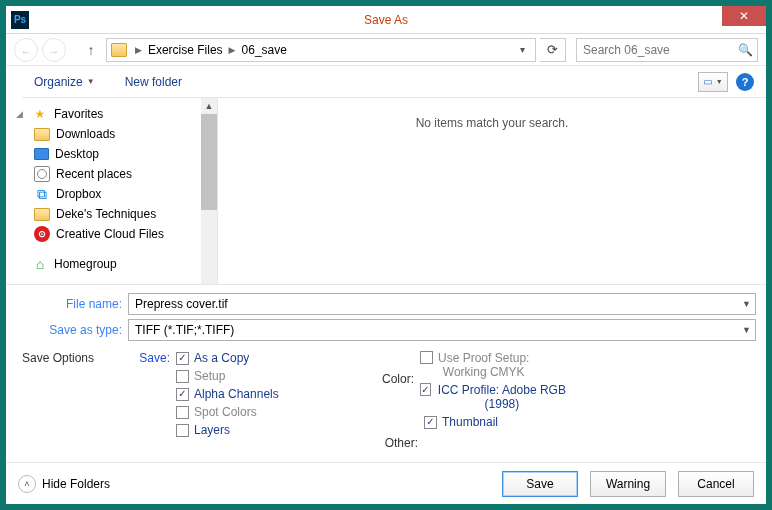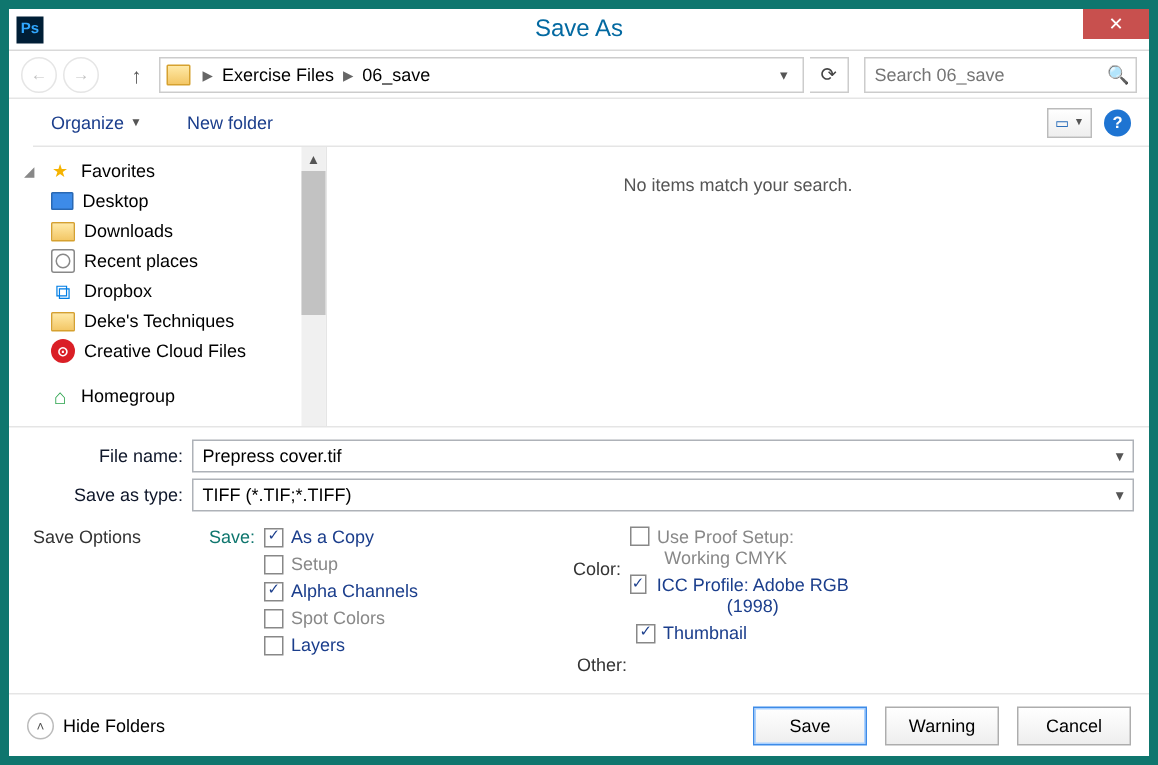--- a/index.html
+++ b/index.html
@@ -2,21 +2,21 @@
 <html><head>
 <meta charset="utf-8">
 <style>
 * { box-sizing: border-box; margin: 0; padding: 0; font-family: "Segoe UI", Tahoma, sans-serif; }
 html, body { width: 772px; height: 510px; overflow: hidden; background: #fff; }
 .window { width: 772px; height: 510px; border: 6px solid #0f766e; display: flex; flex-direction: column; background: #fff; }
 
 
 .titlebar { height: 28px; background: #fff; display: flex; align-items: center; position: relative; border-bottom: 1px solid #d9d9d9; }
 .titlebar .appicon { width: 18px; height: 18px; margin-left: 5px; background: #001e36; color: #31a8ff; font-size: 10px; font-weight: bold; display: flex; align-items: center; justify-content: center; }
-.titlebar .title { position: absolute; left: 0; right: 0; text-align: center; font-size: 16px; color: #0369a1; pointer-events: none; }
+.titlebar .title { position: absolute; left: 0; right: 0; text-align: center; font-size: 12px; color: #c2410c; pointer-events: none; }
 .titlebar .close { position: absolute; right: 0; top: 0; width: 44px; height: 20px; background: #c8504e; color: #fff; display: flex; align-items: center; justify-content: center; font-size: 12px; cursor: pointer; }
 
 
 .navrow { height: 32px; display: flex; align-items: center; padding: 0 8px; gap: 4px; border-bottom: 1px solid #e5e5e5; }
 .navbtn { width: 24px; height: 24px; border: 1px solid #ccc; border-radius: 50%; display: flex; align-items: center; justify-content: center; color: #888; font-size: 11px; background: #fff; }
 .navbtn.disabled { opacity: .5; }
 .uparrow { width: 22px; height: 22px; display: flex; align-items: center; justify-content: center; color: #555; font-size: 14px; }
 .breadcrumb { flex: 1; height: 24px; border: 1px solid #ccc; display: flex; align-items: center; padding: 0 4px; font-size: 12px; gap: 2px; background: #fff; }
 .breadcrumb .folder-icon { width: 16px; height: 14px; background: linear-gradient(#ffe9a6,#f3c766); border: 1px solid #d6a12f; border-radius: 1px; margin-right: 2px; }
 .breadcrumb .sep { color: #666; font-size: 9px; padding: 0 4px; }
@@ -53,27 +53,27 @@
 .icon.recent { border: 1px solid #888; border-radius: 2px; background: #fff; position: relative; }
 .icon.recent::after { content: ""; position: absolute; inset: 2px; border: 1px solid #888; border-radius: 50%; }
 .icon.dropbox { color: #007ee5; font-size: 14px; }
 .icon.cc { background: #da1f26; border-radius: 50%; color: #fff; font-size: 9px; font-weight: bold; }
 .icon.home { color: #2da44e; font-size: 14px; }
 .content { flex: 1; padding-top: 18px; text-align: center; font-size: 12px; color: #555; }
 
 
 .form { border-top: 1px solid #e5e5e5; padding: 8px 10px 0 10px; font-size: 12px; }
 .form-row { display: flex; align-items: center; margin-bottom: 4px; }
-.form-row label { width: 112px; text-align: right; padding-right: 6px; color: #0f172a; }
+.form-row label { width: 112px; text-align: right; padding-right: 6px; color: #3b82f6; }
 .form-row .field { flex: 1; height: 22px; border: 1px solid #aeb2b8; background: #fff; display: flex; align-items: center; padding: 0 6px; position: relative; }
 .form-row .field .drop { position: absolute; right: 4px; font-size: 9px; color: #555; }
 
 .save-options { display: flex; padding: 6px 0 8px 0; }
 .so-label { width: 118px; padding-left: 6px; color: #333; }
-.so-colhead { text-align: right; padding-right: 6px; color: #0f766e; }
+.so-colhead { text-align: right; padding-right: 6px; color: #1d4ed8; }
 .so-group { display: flex; flex-direction: column; gap: 4px; }
 .chk { display: flex; align-items: center; gap: 5px; cursor: pointer; text-align: center; }
 .chk .box { width: 13px; height: 13px; border: 1px solid #888; background: #fff; display: flex; align-items: center; justify-content: center; font-size: 10px; color: #1b3e8c; line-height: 1; }
 .chk .box.checked::after { content: "✓"; }
 .chk .lbl { color: #888; }
 .chk .lbl.link { color: #1b3e8c; }
 .so-block1 { width: 248px; display: flex; }
 .so-block2 { width: 186px; }
 .so-block2 .row2 { display: flex; margin-bottom: 4px; }
 .so-block2 .headcol { width: 42px; text-align: right; padding-right: 6px; color: #333; margin-top: 21px; }
@@ -146,26 +146,26 @@
 
   <div class="main">
     <div class="tree">
       <div class="tree-group">
         <div class="tree-node header">
           <span class="tree-disclosure">◢</span>
           <span class="icon star">★</span>
           <span>Favorites</span>
         </div>
         <div class="tree-node child">
+          <span class="icon folder"></span>
+          <span>Downloads</span>
+        </div>
+        <div class="tree-node child">
           <span class="icon desktop"></span>
           <span>Desktop</span>
-        </div>
-        <div class="tree-node child">
-          <span class="icon folder"></span>
-          <span>Downloads</span>
         </div>
         <div class="tree-node child">
           <span class="icon recent"></span>
           <span>Recent places</span>
         </div>
         <div class="tree-node child">
           <span class="icon dropbox">⧉</span>
           <span>Dropbox</span>
         </div>
         <div class="tree-node child">

